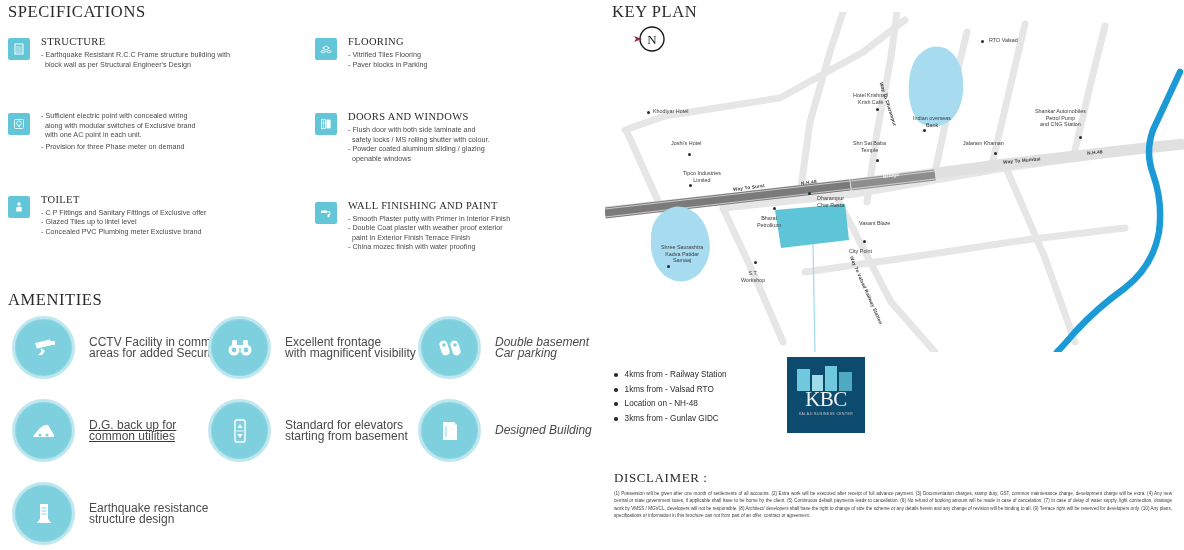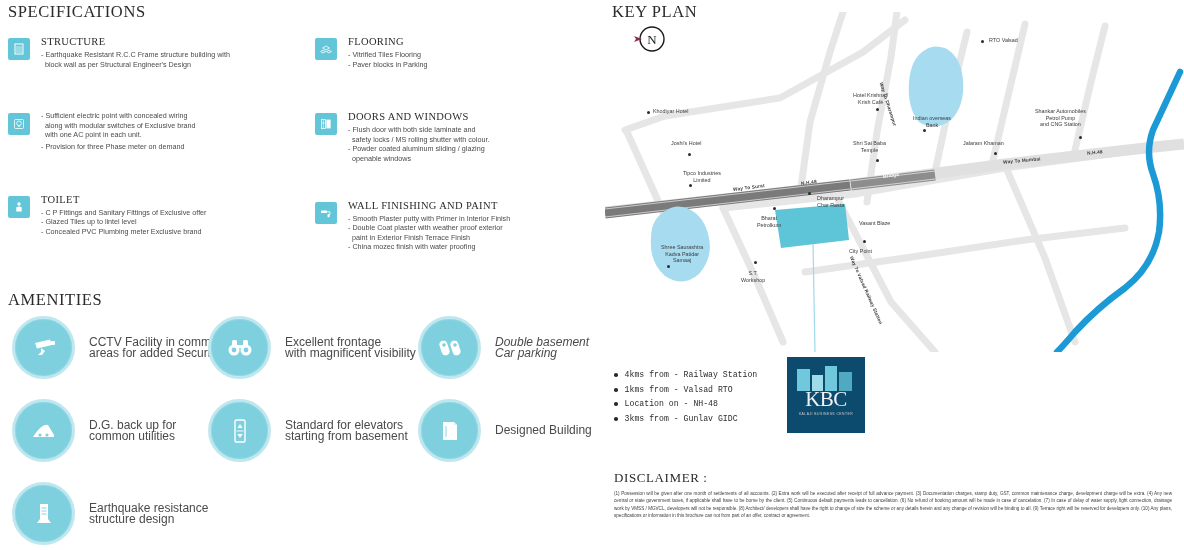--- a/index.html
+++ b/index.html
@@ -107,21 +107,21 @@
   .river-label{
     position:absolute;font-size:4.4px;color:#ffffff;font-weight:bold;white-space:nowrap;
   }
 
   
   .compass{position:absolute;left:30px;top:22px;width:40px;height:34px;}
 
   
   .dist-list{position:absolute;left:14px;top:368px;}
   .dist-item{
-    font-family:Liberation Mono, monospace;
+    font-family:Liberation Sans, sans-serif;
     font-size:8.2px;
     line-height:14.5px;
     color:#2b2b2b;
     display:flex;align-items:center;
   }
   .dist-bullet{
     width:3.6px;height:3.6px;border-radius:50%;background:#2b2b2b;
     margin-right:7px;display:inline-block;
   }
 
@@ -318,21 +318,21 @@
                 <rect x="16" y="7" width="9" height="16" rx="4.5" transform="rotate(-18 20.5 15)"></rect>
               </g>
               <circle cx="9" cy="12" r="1.8" fill="#7fd0de"></circle>
               <circle cx="20" cy="12" r="1.8" fill="#7fd0de"></circle>
             </svg>
         </span>
         <span class="amen-text">Double basement
 Car parking</span>
       </div>
 
-      <div class="amen-item" style="left:12px;top:83px;">
+      <div class="amen-item" style="left:12px;top:83px;text-decoration:underline;">
         <span class="amen-circle">
           <svg width="30" height="30" viewBox="0 0 30 30">
               <g fill="#ffffff">
                 <path d="M4 21 Q13 7 19 9 L25 19 L25 21 Z"></path>
               </g>
               <circle cx="11" cy="19" r="1.6" fill="#7fd0de"></circle>
               <circle cx="18" cy="19" r="1.6" fill="#7fd0de"></circle>
             </svg>
         </span>
         <span class="amen-text">D.G. back up for
@@ -345,21 +345,21 @@
               <rect x="10" y="4" width="10" height="22" rx="1.5" fill="none" stroke="#ffffff" stroke-width="1.4"></rect>
               <polygon points="15,8 17.6,12 12.4,12" fill="#ffffff"></polygon>
               <polygon points="15,22 12.4,18 17.6,18" fill="#ffffff"></polygon>
               <line x1="11.6" y1="15" x2="18.4" y2="15" stroke="#ffffff" stroke-width=".9"></line>
             </svg>
         </span>
         <span class="amen-text">Standard for elevators
 starting from basement</span>
       </div>
 
-      <div class="amen-item" style="left:418px;top:83px;">
+      <div class="amen-item" style="left:418px;top:83px;font-style:italic;">
         <span class="amen-circle">
           <svg width="30" height="30" viewBox="0 0 30 30">
               <g fill="#ffffff">
                 <path d="M8 6 L19 6 L22 9 L22 24 L8 24 Z"></path>
               </g>
               <path d="M19 6 L19 9 L22 9" fill="#d8f0f5"></path>
               <line x1="11" y1="10" x2="11" y2="21" stroke="#7fd0de" stroke-width=".9"></line>
             </svg>
         </span>
         <span class="amen-text">Designed Building</span>

